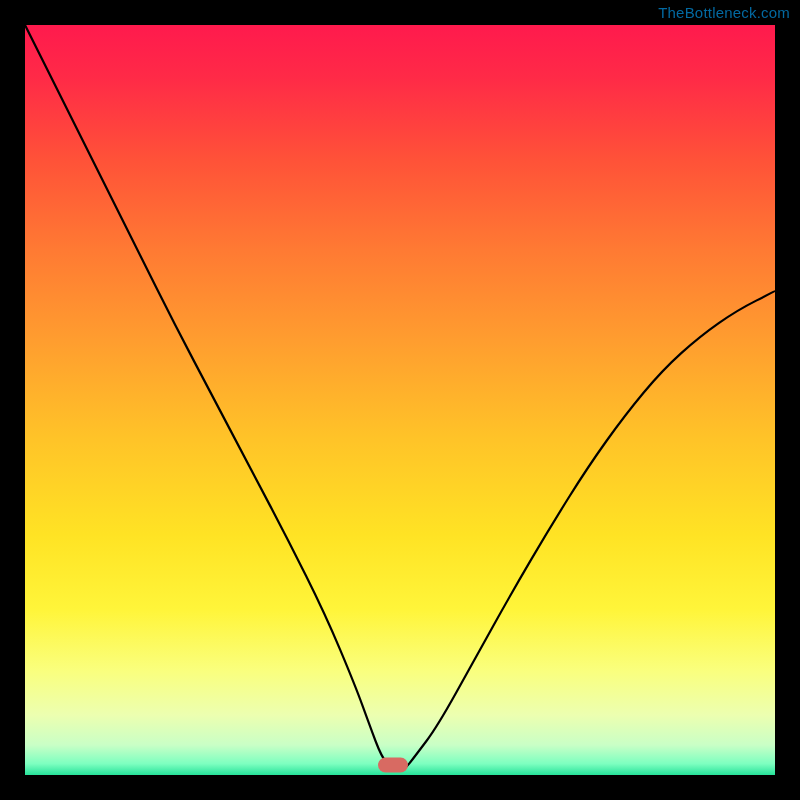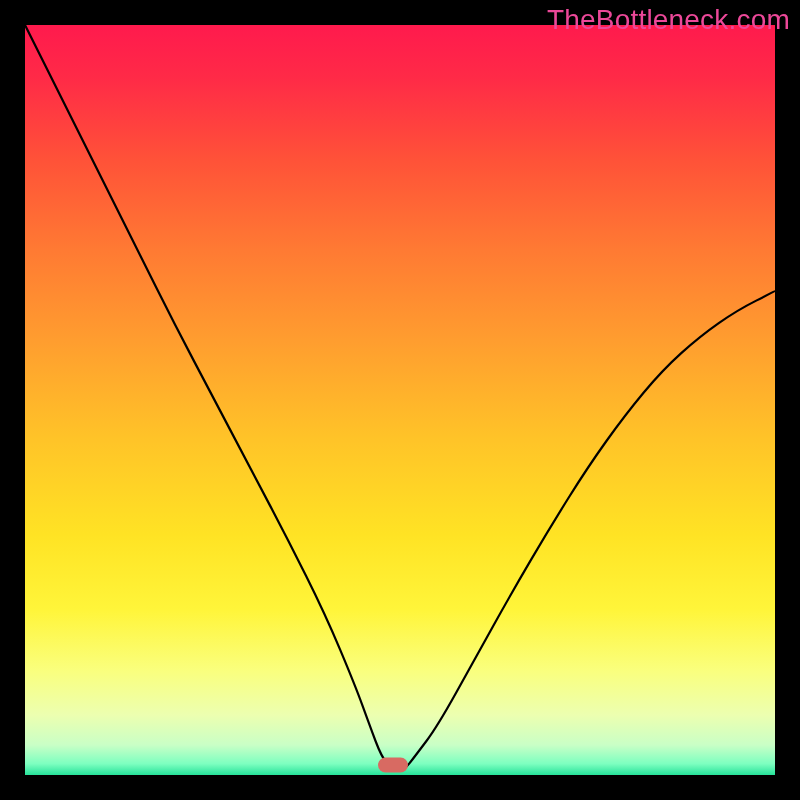--- a/index.html
+++ b/index.html
@@ -14,22 +14,22 @@
   .frame {
     position: relative;
     width: 800px;
     height: 800px;
     background: #000;
   }
   .watermark {
     position: absolute;
     top: 4px;
     right: 10px;
-    color: #ec4899;
-    font-size: 28px;
+    color: #0369a1;
+    font-size: 15px;
     font-weight: 500;
     letter-spacing: 0.2px;
     z-index: 10;
   }
   .plot-area {
     position: absolute;
     left: 25px;
     top: 25px;
     width: 750px;
     height: 750px;

